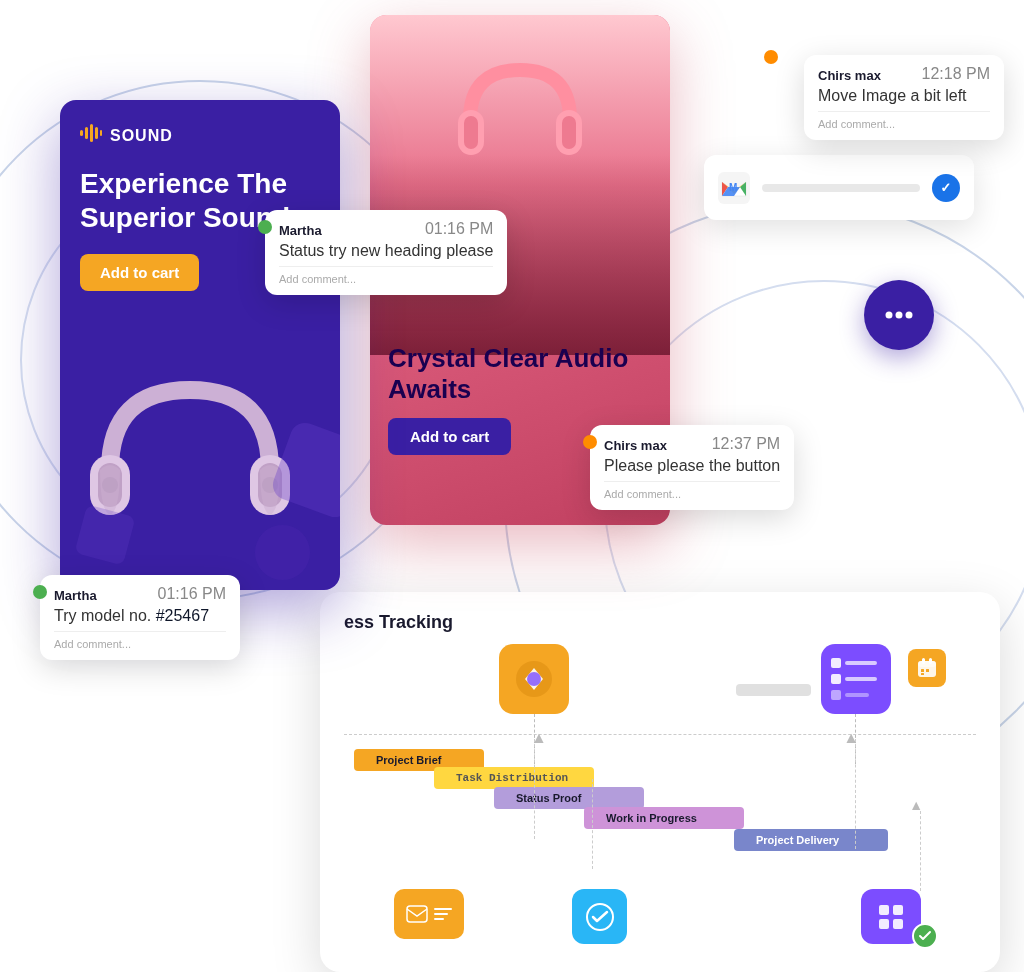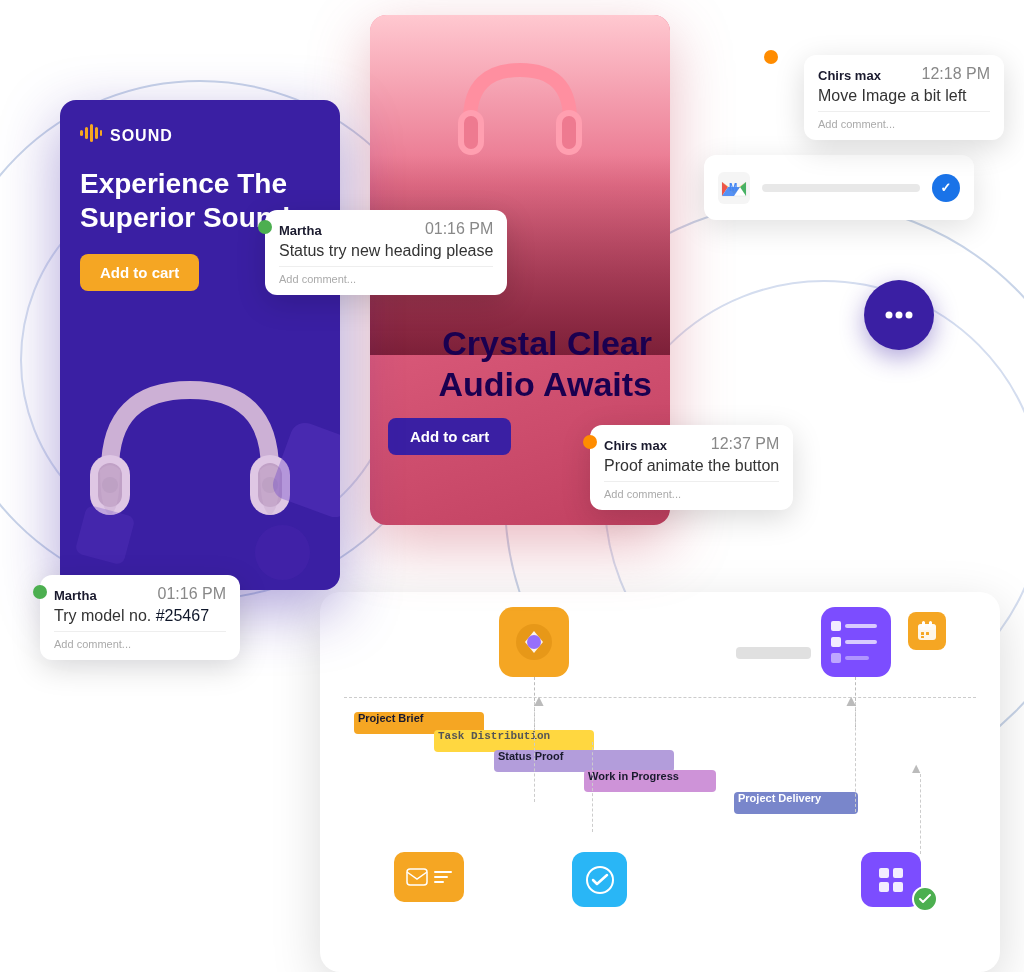--- a/index.html
+++ b/index.html
@@ -135,24 +135,23 @@
       align-items: center;
       gap: 8px;
       margin-bottom: 12px;
     }
     .card-center-headline {
       position: absolute;
       bottom: 120px;
       left: 18px;
       right: 18px;
       color: #1a0050;
-      font-size: 34px;
+      font-size: 26px;
       font-weight: 800;
       line-height: 1.2;
-      text-align: right;
     }
     .btn-add-to-cart-purple {
       position: absolute;
       bottom: 70px;
       left: 18px;
       background: #3a1fa3;
       color: #ffffff;
       border: none;
       border-radius: 8px;
       padding: 10px 22px;
@@ -334,21 +333,22 @@
       justify-content: center;
       position: absolute;
       left: 160px;
       top: 0;
     }
     .gantt-row {
       position: absolute;
       height: 22px;
       border-radius: 4px;
       display: flex;
-      padding-left: 4px;
+      align-items: center;
+      padding-left: 22px;
       font-size: 11px;
       color: #333;
       font-weight: 500;
     }
     .gantt-orange { background: #f5a623; }
     .gantt-yellow { background: #ffd740; color: #555; font-family: Liberation Mono, monospace; }
     .gantt-lavender { background: #b39ddb; }
     .gantt-purple-light { background: #ce93d8; color: #555; }
     .gantt-blue { background: #7986cb; }
   </style>
@@ -484,35 +484,38 @@
   <div class="comment-text">Move Image a bit left</div>
   <div class="comment-add">Add comment...</div>
 </div>
 
 <div class="comment-bubble comment-chirs-bottom">
   <div class="comment-dot dot-orange" style="left:-7px;top:10px;position:absolute;"></div>
   <div class="comment-header">
     <span class="comment-user">Chirs max</span>
     <span class="comment-time">12:37 PM</span>
   </div>
-  <div class="comment-text">Proof animate the button</div>
+  <div class="comment-text">Please please the button</div>
   <div class="comment-add">Add comment...</div>
 </div>
 
 <div class="comment-bubble comment-martha-bottom">
   <div class="comment-dot dot-green" style="left:-7px;top:10px;position:absolute;"></div>
   <div class="comment-header">
     <span class="comment-user">Martha</span>
     <span class="comment-time">01:16 PM</span>
   </div>
   <div class="comment-text">Try model no. <a class="comment-link">#25467</a></div>
   <div class="comment-add">Add comment...</div>
 </div>
 
 <div class="card-progress">
+  <div style="display:flex;align-items:center;position:relative;">
+    <span class="progress-title">ess Tracking</span>
+  </div>
 
   <div class="timeline-container">
 
     <div class="icon-box-orange" style="position:absolute;left:155px;top:-5px;width:70px;height:70px;background:#f5a623;border-radius:14px;display:flex;align-items:center;justify-content:center;">
       <svg width="38" height="38" viewBox="0 0 38 38" fill="none">
         <circle cx="19" cy="19" r="18" fill="#c87800" opacity="0.3"></circle>
         <path d="M10 19 L19 8 L28 19 L19 30 Z" fill="white" opacity="0.9"></path>
         <circle cx="19" cy="19" r="7" fill="#7c4dff" opacity="0.8"></circle>
       </svg>
     </div>
@@ -555,27 +558,27 @@
     <div style="position:absolute;right:117px;top:80px;font-size:16px;color:#bbb;">▲</div>
     <div style="position:absolute;left:245px;top:148px;font-size:14px;color:#bbb;">▲</div>
     <div style="position:absolute;right:53px;top:148px;font-size:14px;color:#bbb;">▲</div>
 
     <div class="gantt-row gantt-orange" style="top:100px;left:10px;width:130px;">
       <span style="font-size:11px;color:#1a1a2e;font-weight:600;white-space:nowrap;">Project Brief</span>
     </div>
     <div class="gantt-row gantt-yellow" style="top:118px;left:90px;width:160px;">
       <span style="font-size:11px;color:#555;font-weight:600;white-space:nowrap;">Task Distribution</span>
     </div>
-    <div class="gantt-row gantt-lavender" style="top:138px;left:150px;width:180px;">
+    <div class="gantt-row gantt-lavender" style="top:138px;left:150px;width:150px;">
       <span style="font-size:11px;color:#1a1a2e;font-weight:600;white-space:nowrap;">Status Proof</span>
     </div>
-    <div class="gantt-row gantt-purple-light" style="top:158px;left:240px;width:132px;">
+    <div class="gantt-row gantt-purple-light" style="top:158px;left:240px;width:160px;">
       <span style="font-size:11px;color:#1a1a2e;font-weight:600;white-space:nowrap;">Work in Progress</span>
     </div>
-    <div class="gantt-row gantt-blue" style="top:180px;left:390px;width:124px;">
+    <div class="gantt-row gantt-blue" style="top:180px;left:390px;width:154px;">
       <span style="font-size:11px;color:#fff;font-weight:600;white-space:nowrap;">Project Delivery</span>
     </div>
 
     <div style="position:absolute;left:190px;top:90px;width:1px;height:100px;border-left:1px dashed #ccc;"></div>
     <div style="position:absolute;right:120px;top:90px;width:1px;height:110px;border-left:1px dashed #ccc;"></div>
     <div style="position:absolute;left:248px;top:130px;width:1px;height:90px;border-left:1px dashed #ccc;"></div>
     <div style="position:absolute;right:55px;top:162px;width:1px;height:80px;border-left:1px dashed #ccc;"></div>
 
     <div style="position:absolute;left:50px;bottom:10px;width:70px;height:50px;background:#f5a623;border-radius:10px;display:flex;align-items:center;justify-content:center;gap:6px;">
       <svg width="22" height="18" viewBox="0 0 22 18" fill="none">

